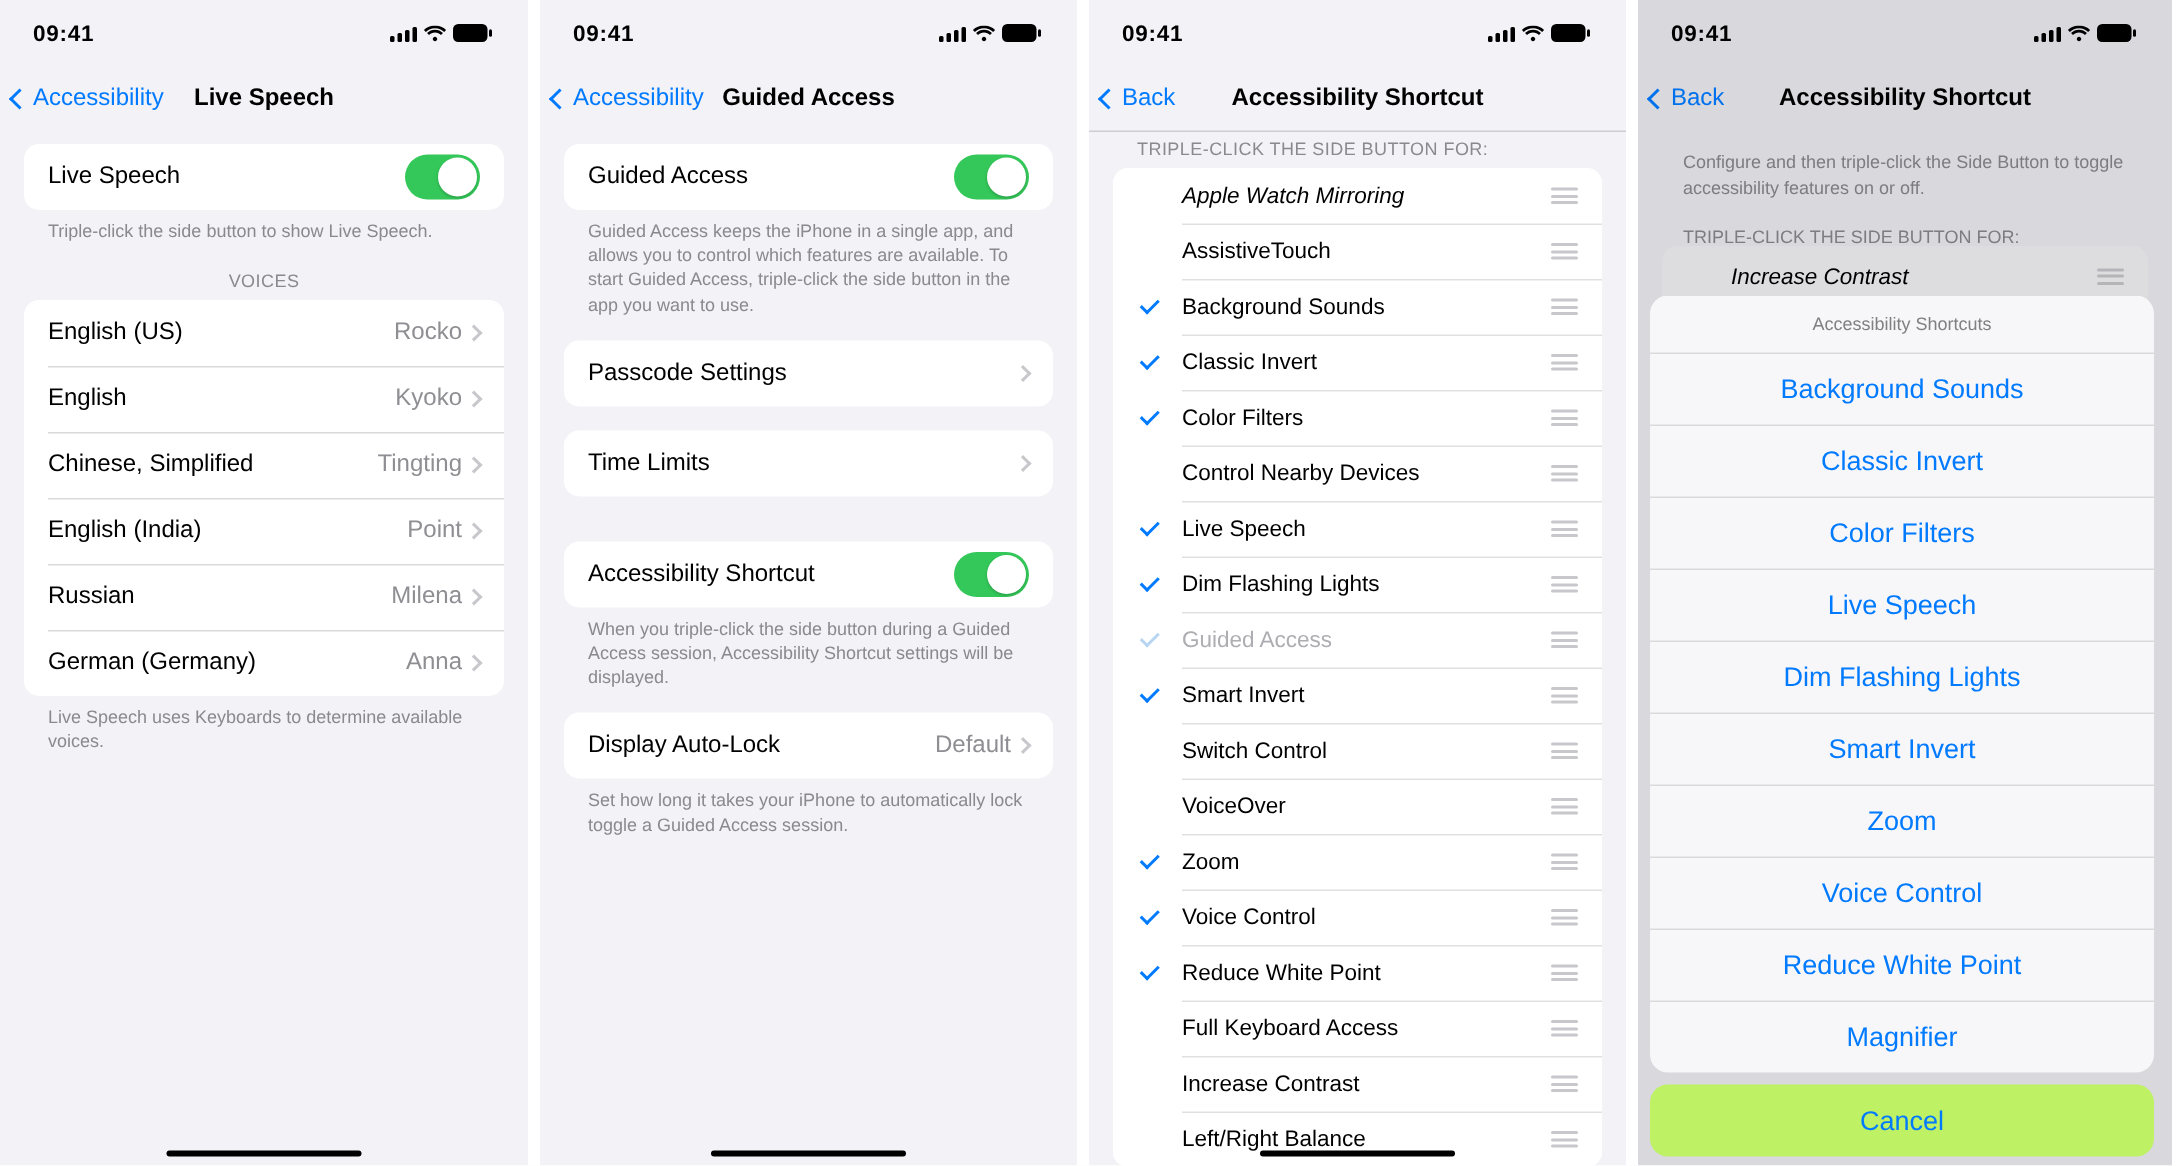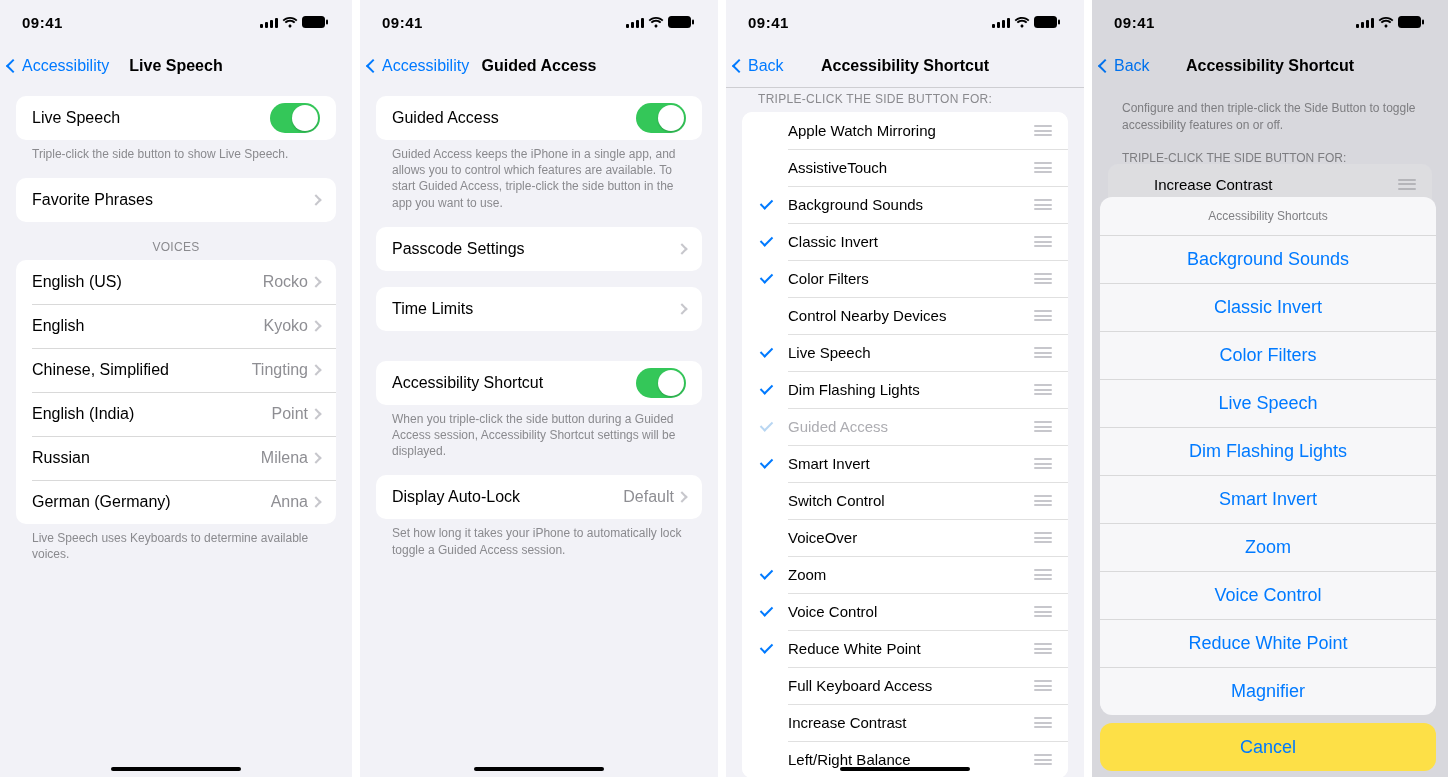--- a/index.html
+++ b/index.html
@@ -123,21 +123,21 @@
     background:#fff;
     height: 37px;
     display:flex; align-items:center;
     padding: 0 16px 0 16px;
     position:relative;
     font-size:15px;
   }
   .sc-row + .sc-row::before {
     content:""; position:absolute; top:0; left:46px; right:0; height:.5px; background:rgba(0,0,0,.12);
   }
-  .sc-row:first-child{border-top-left-radius:10px;border-top-right-radius:10px;}
+  .sc-row:first-child{border-top-left-radius:10px;border-top-right-radius:10px;font-style:italic;}
   .sc-check {
     width: 20px; height: 14px;
     margin-right: 10px;
     position: relative;
   }
   .sc-check.on::after{
     content:""; position:absolute;
     width:5px; height:10px;
     border-right:2px solid #007aff;
     border-bottom:2px solid #007aff;
@@ -160,21 +160,21 @@
     position:absolute; bottom:6px; left:8px; right:12px;
   }
   .sheet-group{background:rgba(248,248,250,.96);backdrop-filter:blur(10px);border-radius:12px;overflow:hidden;}
   .sheet-title{font-size:12px;color:#808084;text-align:center;padding:12px 0;}
   .sheet-item{
     height:48px;display:flex;align-items:center;justify-content:center;
     color:#007aff;font-size:18px;
     border-top:.5px solid rgba(0,0,0,.12);
   }
   .sheet-cancel{
-    background:#fde047;border-radius:12px;margin-top:8px;
+    background:#bef264;border-radius:12px;margin-top:8px;
     height:48px;display:flex;align-items:center;justify-content:center;
     color:#007aff;font-size:18px;font-weight:500;
   }
   .screen4-content{position:relative;height:100%;}
   .bg-rows{filter:brightness(.98);}
   .s4header{font-size:12px;color:#8a8a8e;padding:0 30px 4px;line-height:1.4;}
 </style>
 </head>
 <body>
 
@@ -206,26 +206,20 @@
   </div>
   <div class="content">
     <div class="group first">
       <div class="row">
         <span class="row-label">Live Speech</span>
         <span class="toggle"></span>
       </div>
     </div>
     <div class="footer">Triple-click the side button to show Live Speech.</div>
 
-    <div class="group">
-      <div class="row">
-        <span class="row-label">Favorite Phrases</span>
-        <span class="chev-right"></span>
-      </div>
-    </div>
 
     <div class="header-label">VOICES</div>
     <div class="group" style="margin-top:0" id="voices-group">
         <div class="row">
           <span class="row-label">English (US)</span>
     <span class="row-detail">Rocko</span>
     <span class="chev-right"></span>
         </div>
         <div class="row">
           <span class="row-label">English</span>

